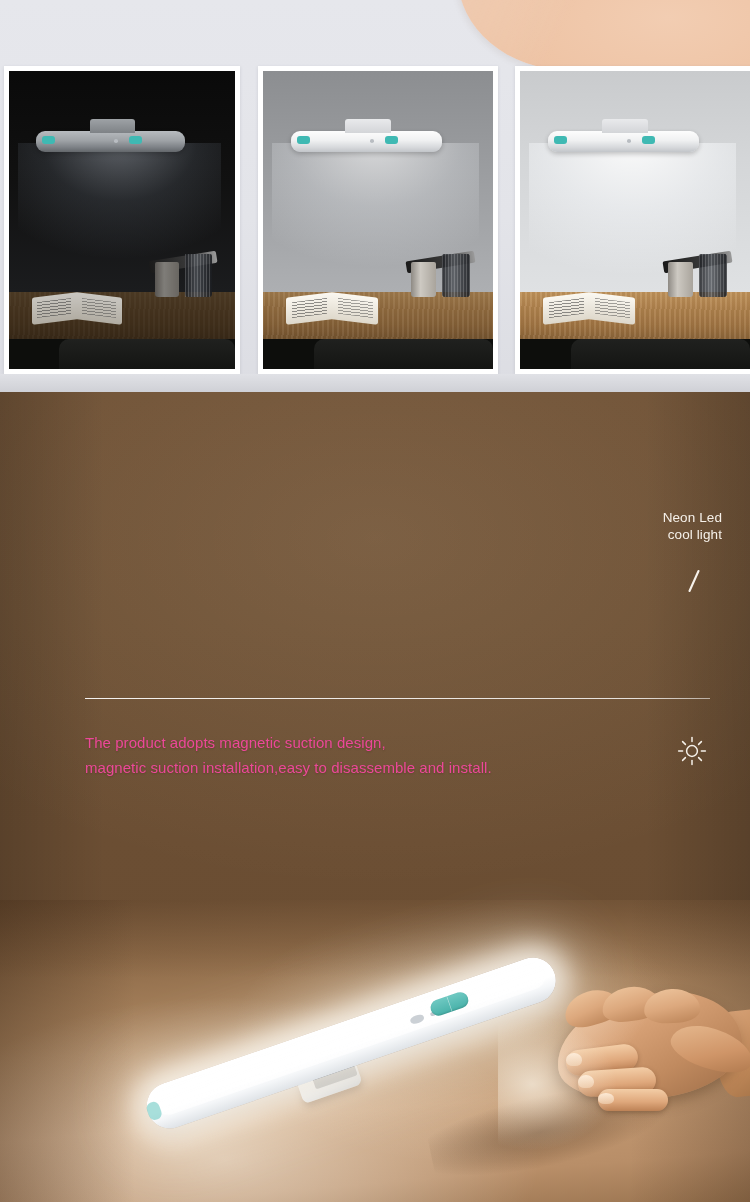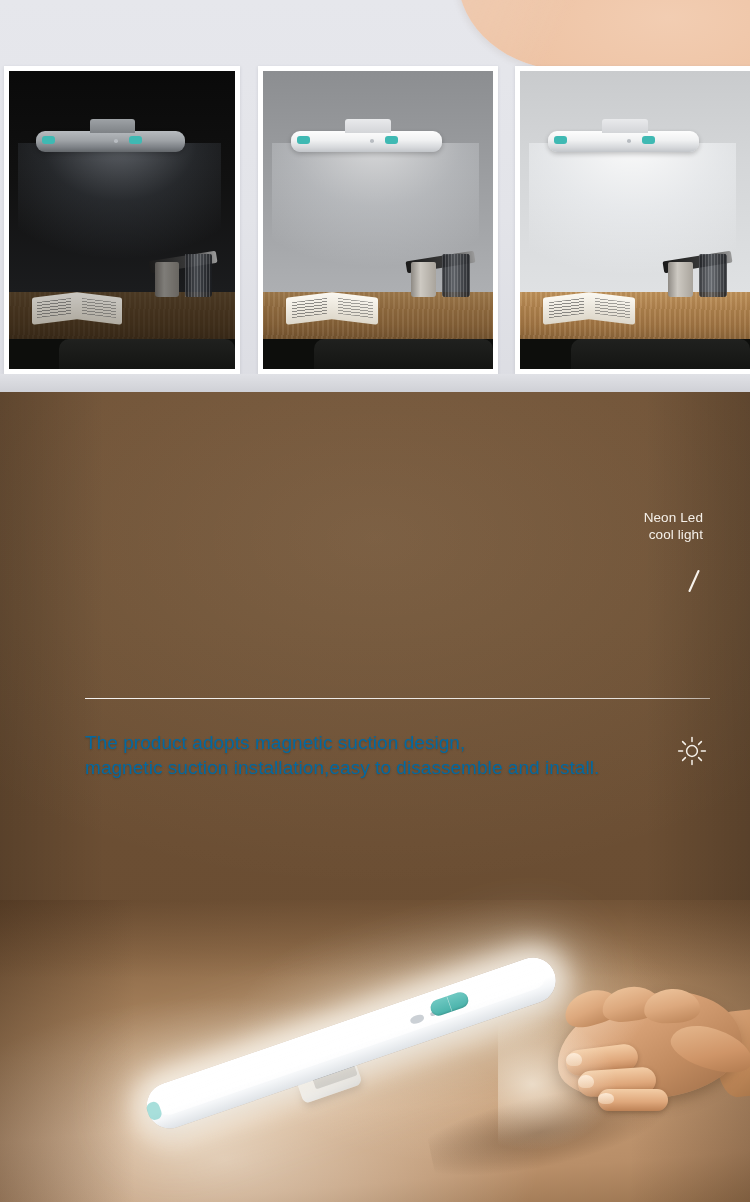--- a/index.html
+++ b/index.html
@@ -176,37 +176,37 @@
   }
 
   .heading {
     position:absolute; left:87px; top:480px;
     color:#fdfbf8; font-size:36px; line-height:48px;
     font-weight:600; letter-spacing:.4px; white-space:pre-line;
     text-shadow:0 1px 3px rgba(40,25,10,.28);
   }
 
   .kicker {
-    position:absolute; right:47px; top:509px;
+    position:absolute; right:28px; top:509px;
     color:#f6f1ea; font-size:13.5px; line-height:17px;
     text-align:right; white-space:pre-line; letter-spacing:.1px;
   }
   .slash {
     position:absolute; right:44px; top:568px;
     width:24px; height:26px;
   }
 
   .divider {
     position:absolute; left:85px; top:698px; width:625px; height:1px;
     background:linear-gradient(90deg, rgba(255,255,255,.92) 0%, rgba(255,255,255,.82) 88%, rgba(255,255,255,.55) 100%);
   }
 
   .body-copy {
     position:absolute; left:85px; top:730px;
-    color:#0369a1; font-size:19px; line-height:25px;
+    color:#ec4899; font-size:15px; line-height:25px;
     white-space:pre-line; letter-spacing:.05px;
     text-shadow:0 1px 2px rgba(40,25,10,.24);
   }
 
   .sun-icon {
     position:absolute; left:677px; top:736px; width:30px; height:30px;
   }
 
   
   .hero {

